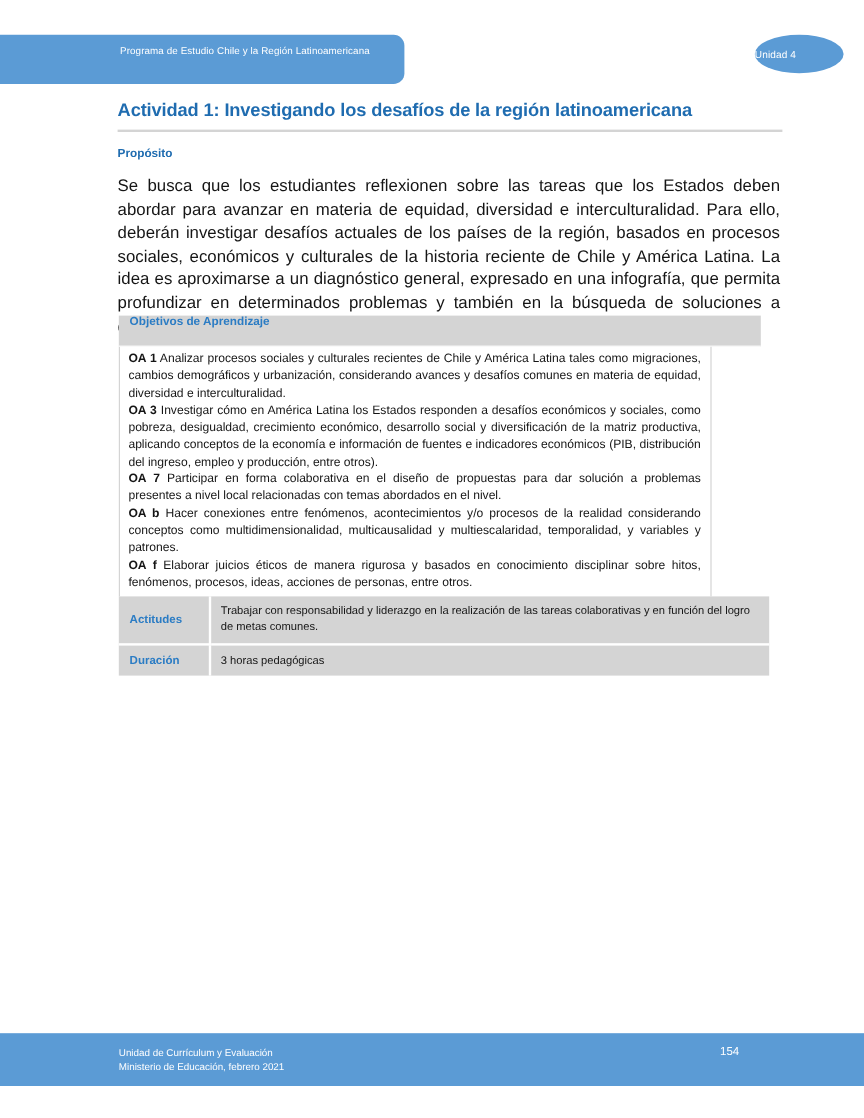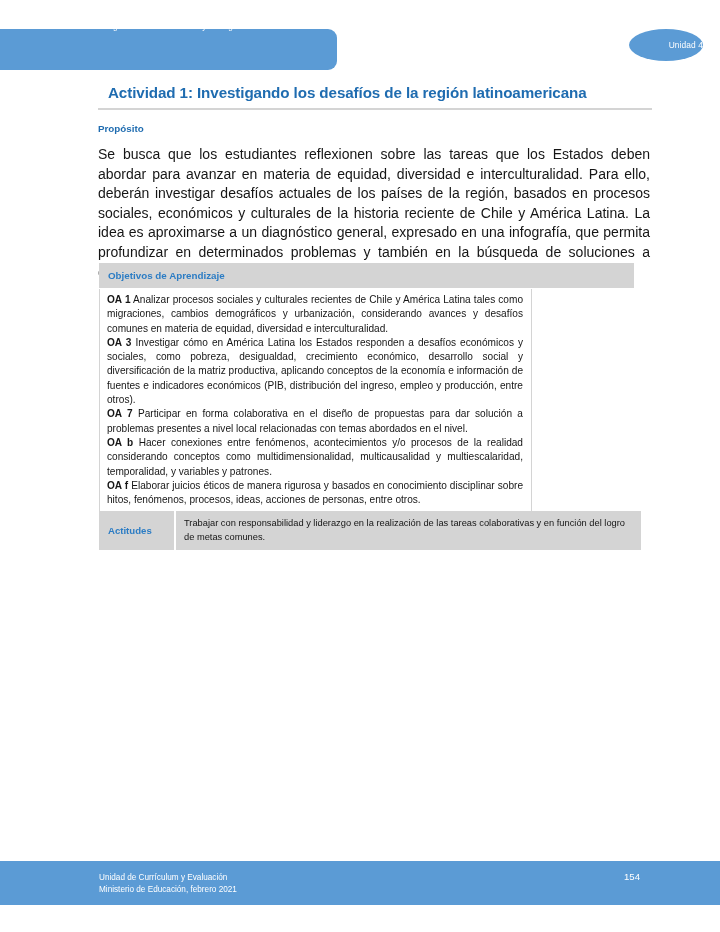--- a/index.html
+++ b/index.html
@@ -25,49 +25,49 @@
     width: 337px;
     height: 41px;
     background: #5b9bd5;
     border-top-right-radius: 9px;
     border-bottom-right-radius: 9px;
     box-sizing: border-box;
   }
   .header-text {
     position: absolute;
     left: 100px;
-    top: 21px;
+    top: 37px;
     width: 300px;
     color: #ffffff;
     font-size: 8.2px;
     line-height: 12.2px;
     letter-spacing: 0.08px;
   }
   .header-line { display: block; white-space: nowrap; }
 
   .unidad-badge {
     position: absolute;
     right: 17px;
     top: 29px;
     width: 74px;
     height: 32px;
     border-radius: 50%;
     background: #5b9bd5;
     color: #ffffff;
     font-size: 8.4px;
     display: flex;
     align-items: center;
-    justify-content: flex-end;
+    justify-content: flex-start;
     letter-spacing: 0.1px;
   }
 
   
   .activity-title {
     position: absolute;
-    left: 108px;
+    left: 98px;
     top: 84px;
     width: 560px;
     font-size: 15.2px;
     font-weight: bold;
     color: #1f6cb0;
     letter-spacing: -0.1px;
     white-space: nowrap;
   }
   .title-rule {
     position: absolute;
@@ -105,30 +105,30 @@
     top: 263px;
     width: 542px;
   }
   .oa-heading {
     width: 535px;
     height: 26px;
     background: #d4d4d4;
     box-sizing: border-box;
     padding: 0 0 0 9px;
     display: flex;
-    align-items: center;
+    align-items: flex-start;
     border-bottom: 1px solid #ffffff;
   }
   .oa-heading-text {
     font-size: 9.8px;
     font-weight: bold;
     color: #2b7cc4;
   }
   .oa-body {
-    width: 433px;
+    width: 494px;
     background: #ffffff;
     box-sizing: border-box;
     padding: 4px 8px 4px 7px;
     border-left: 1px solid #d4d4d4;
     border-right: 1px solid #d4d4d4;
   }
   .oa-item {
     font-size: 10.1px;
     line-height: 14.3px;
     text-align: justify;
@@ -184,21 +184,20 @@
     font-size: 8.2px;
     line-height: 11.6px;
   }
   .footer-line { display: block; white-space: nowrap; }
   .footer-page {
     position: absolute;
     left: 600px;
     top: 871px;
     color: #ffffff;
     font-size: 9.6px;
-    margin-left: 24px;
   }
 </style>
 </head>
 <body>
 
 <div class="page-header"></div>
 
 <div class="header-text">
   <span class="header-line">Programa de Estudio Chile y la Región Latinoamericana</span>
 </div>
@@ -241,20 +240,24 @@
       <span>Elaborar juicios éticos de manera rigurosa y basados en conocimiento disciplinar sobre hitos, fenómenos, procesos, ideas, acciones de personas, entre otros.</span>
     </p>
   </div>
 
   <table class="attr-table">
     <tbody>
       <tr>
         <td class="attr-label">Actitudes</td>
         <td class="attr-value">Trabajar con responsabilidad y liderazgo en la realización de las tareas colaborativas y en función del logro de metas comunes.</td>
       </tr>
+      <tr>
+        <td class="attr-label">Duración</td>
+        <td class="attr-value">3 horas pedagógicas</td>
+      </tr>
     </tbody>
   </table>
 
 </div>
 
 <div class="page-footer"></div>
 <div class="footer-text">
   <span class="footer-line">Unidad de Currículum y Evaluación</span>
   <span class="footer-line">Ministerio de Educación, febrero 2021</span>
 </div>

